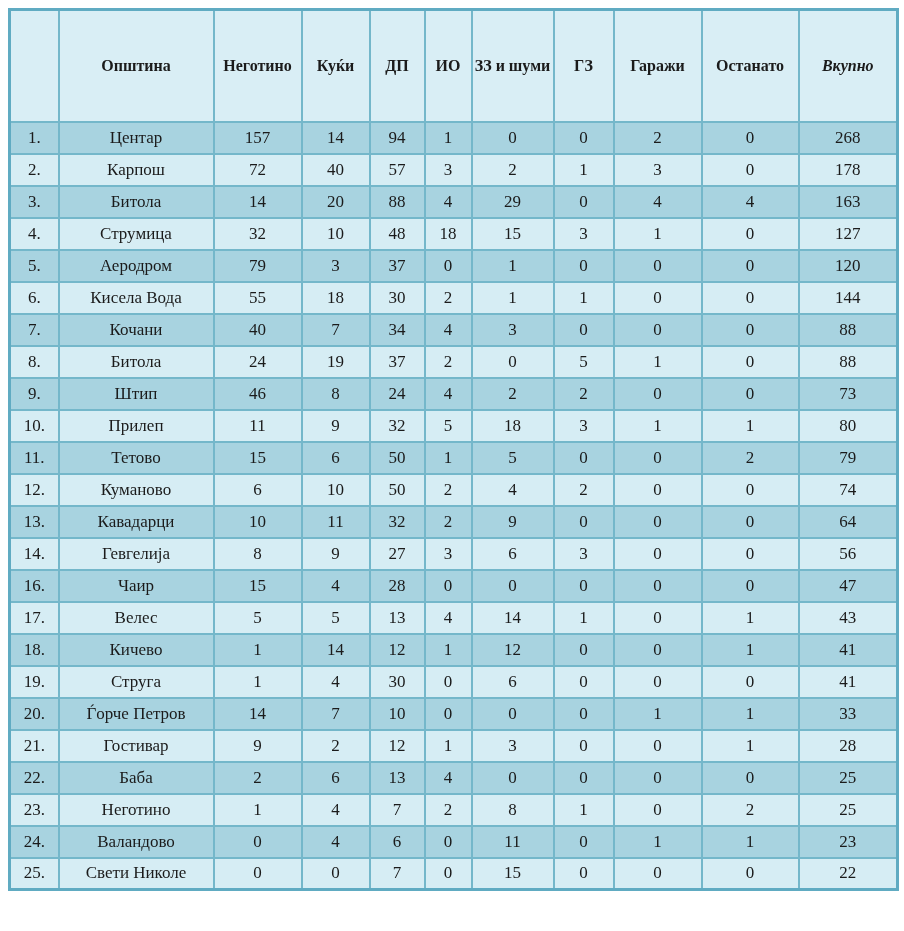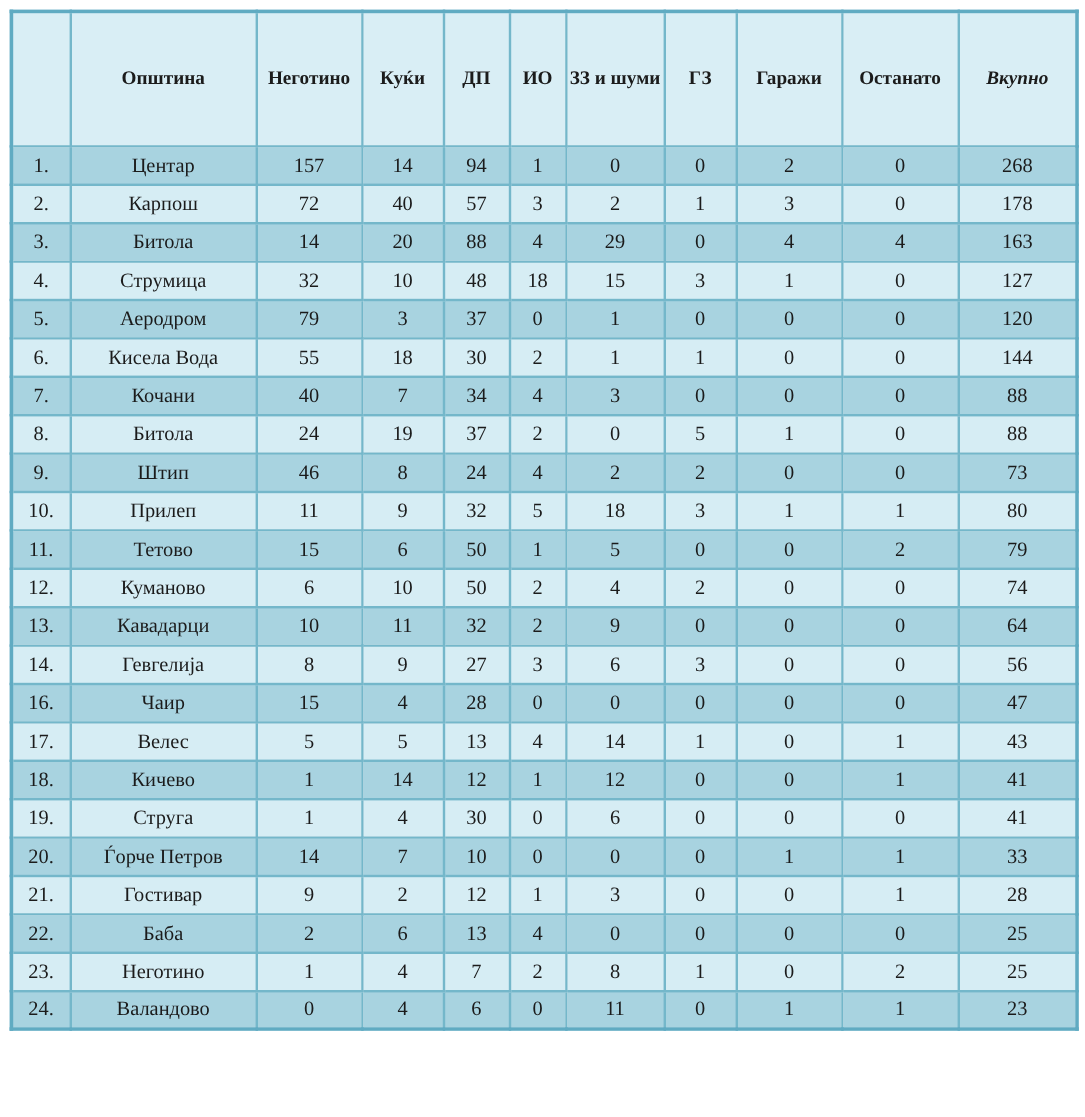--- a/index.html
+++ b/index.html
@@ -366,15 +366,28 @@
           <td>0</td>
           <td>4</td>
           <td>6</td>
           <td>0</td>
           <td>11</td>
           <td>0</td>
           <td>1</td>
           <td>1</td>
           <td class="vkupno">23</td>
         </tr>
+        <tr>
+          <td>25.</td>
+          <td>Свети Николе</td>
+          <td>0</td>
+          <td>0</td>
+          <td>7</td>
+          <td>0</td>
+          <td>15</td>
+          <td>0</td>
+          <td>0</td>
+          <td>0</td>
+          <td class="vkupno">22</td>
+        </tr>
       </tbody>
   </table>
 </div>
 
 </body></html>

